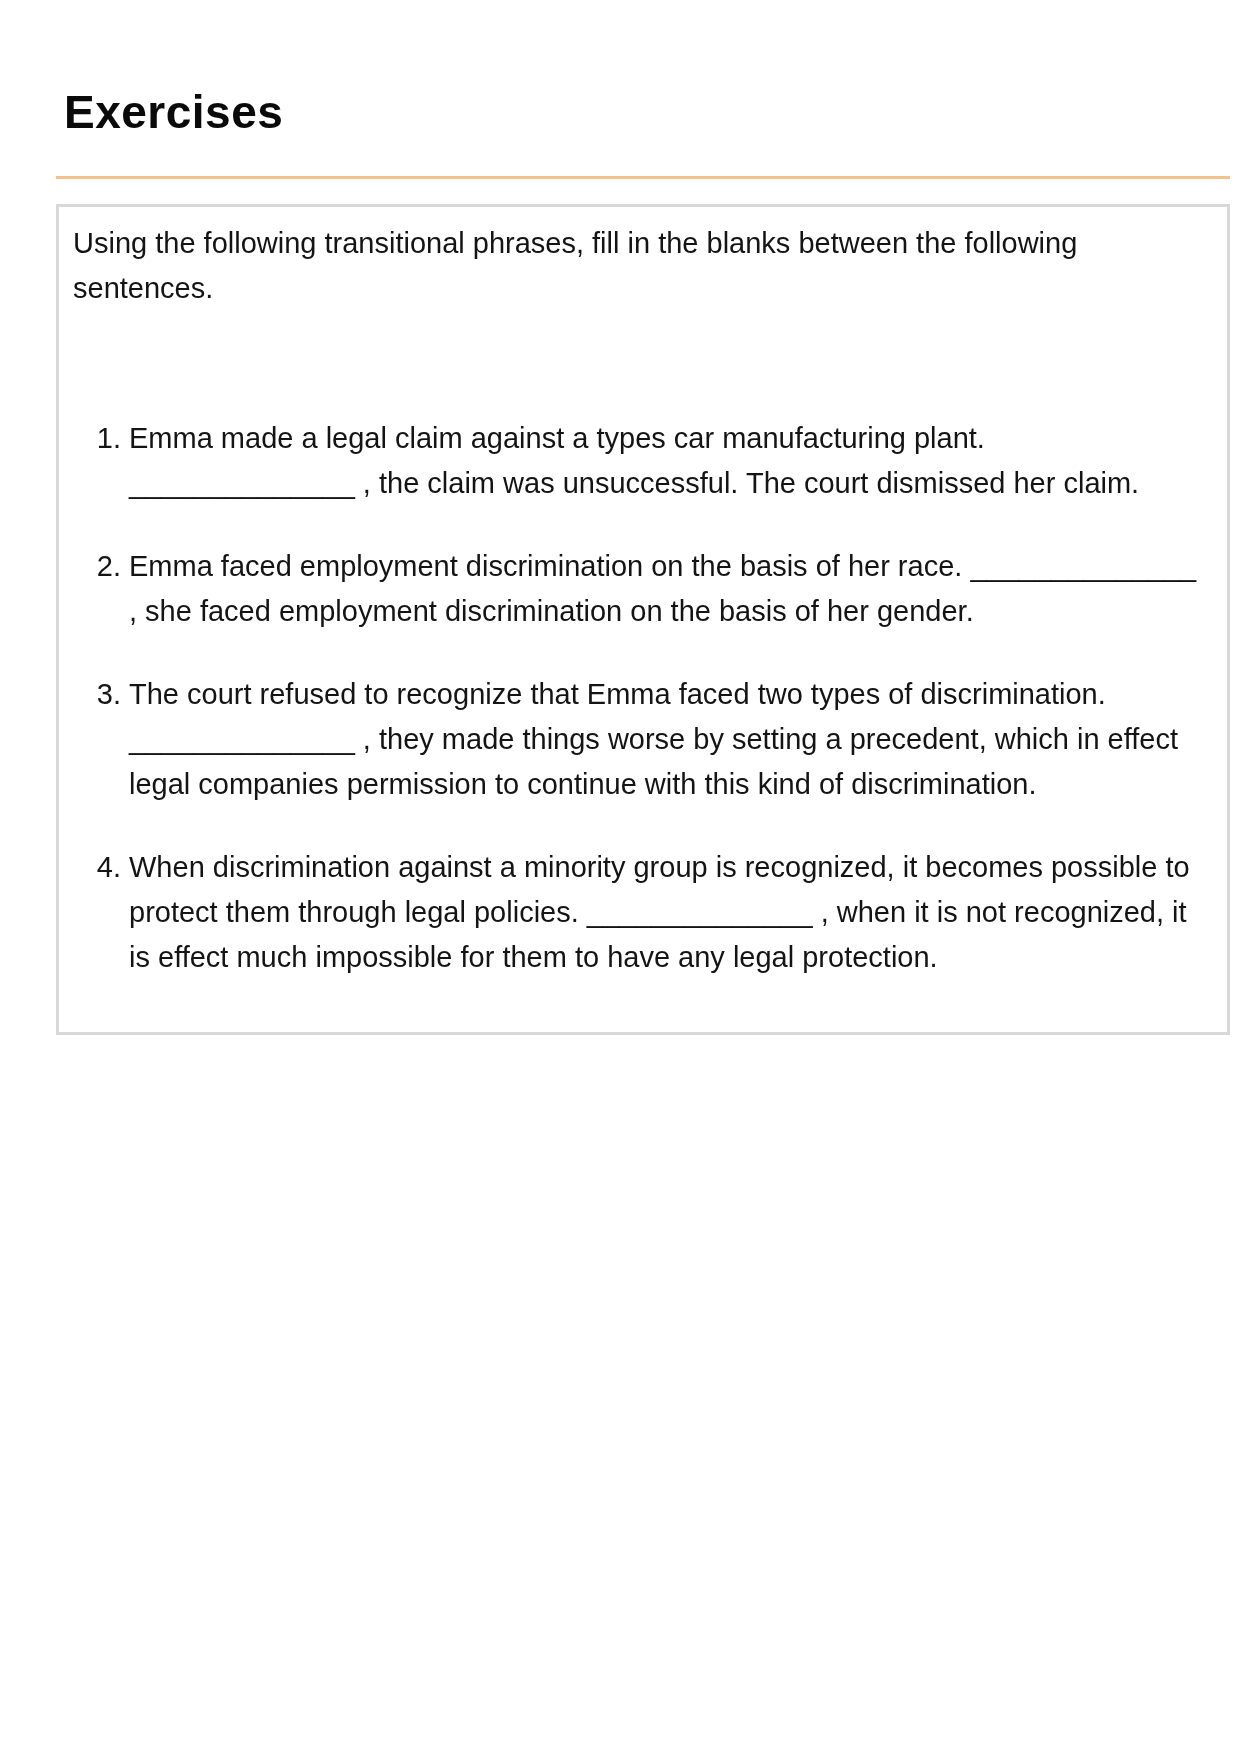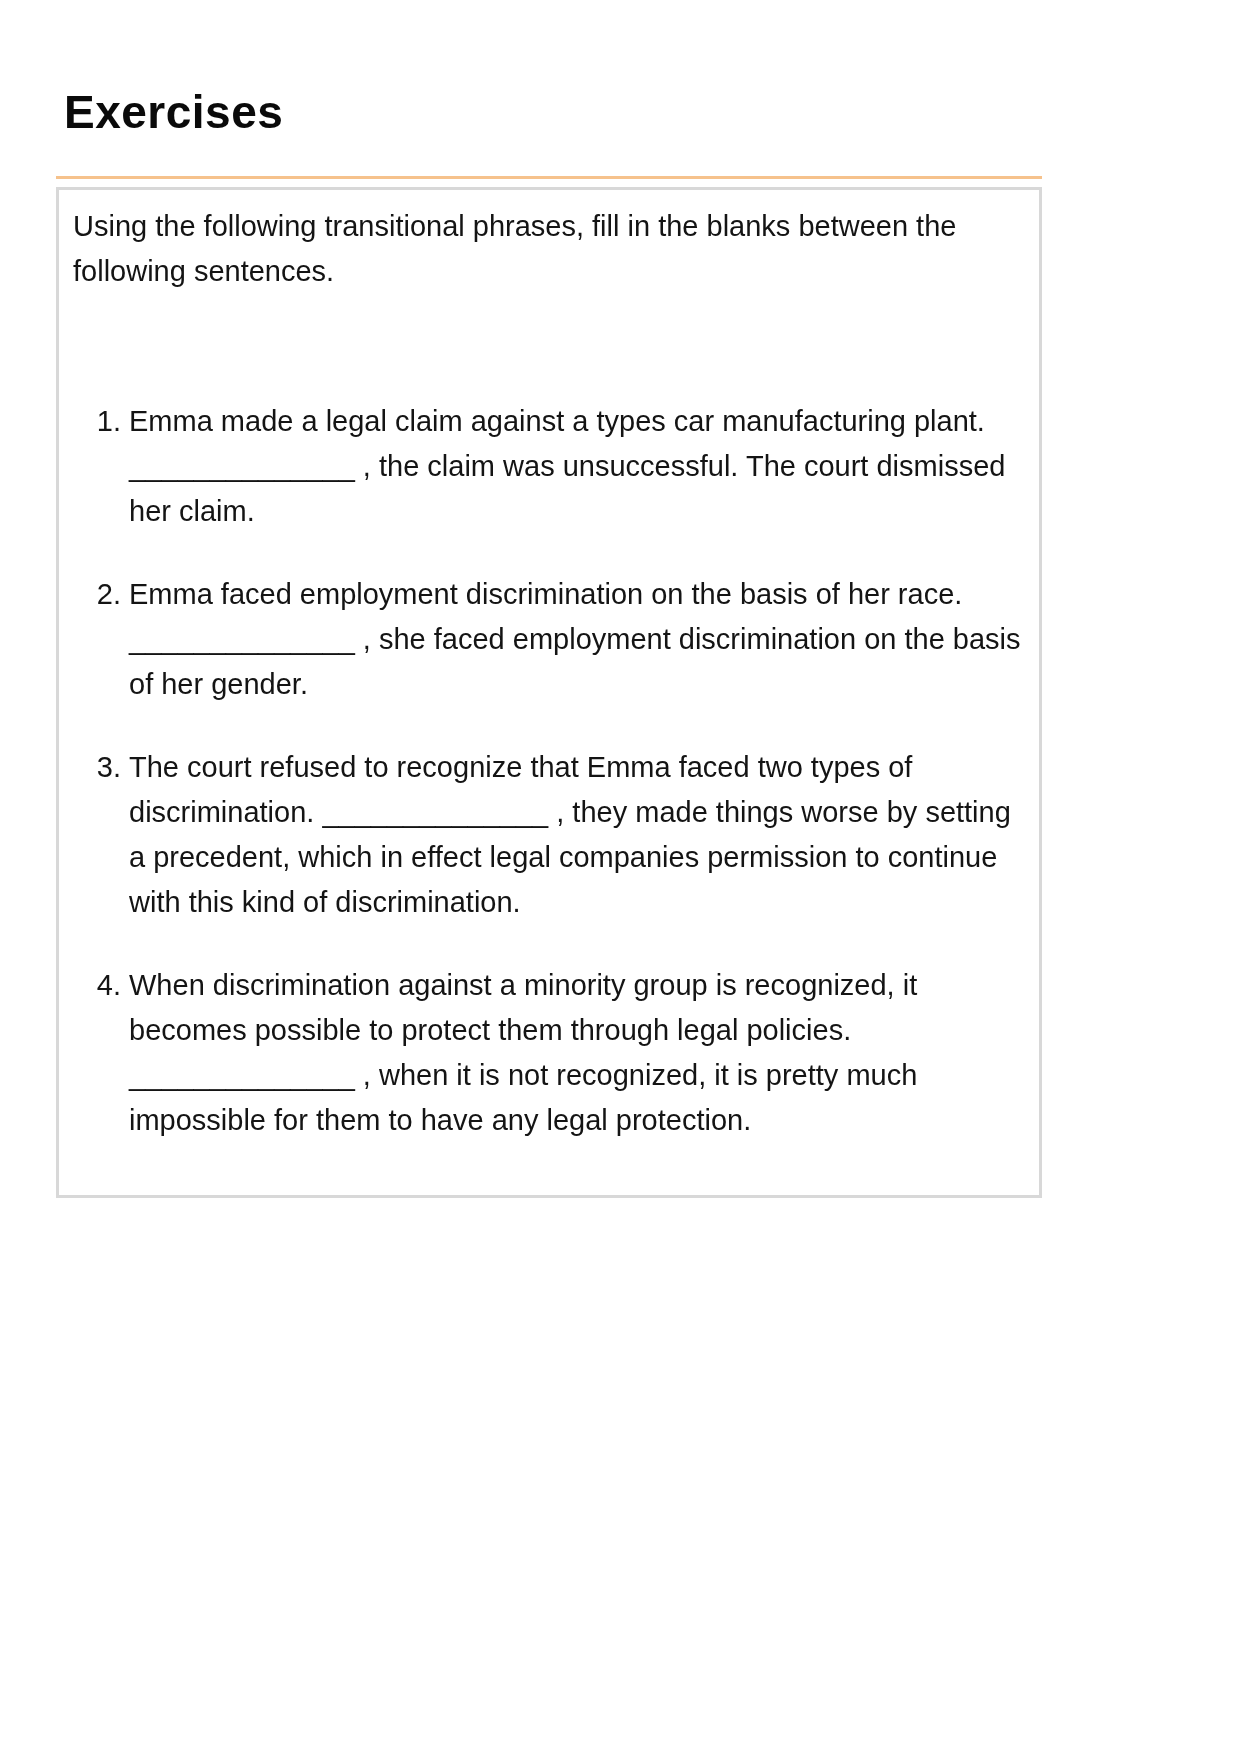--- a/index.html
+++ b/index.html
@@ -6,40 +6,40 @@
   html, body {
     width: 1241px;
     height: 1754px;
     background: #ffffff;
   }
   body {
     font-family: "Liberation Sans", "DejaVu Sans", sans-serif;
     color: #141414;
   }
   .content {
-    width: 986px;
+    width: 1174px;
     margin-left: 56px;
   }
   .page-title {
     margin-top: 85px;
     margin-left: 8px;
     font-size: 46px;
     font-weight: 700;
     color: #0a0a0a;
     letter-spacing: 0.5px;
   }
   .accent-rule {
     border: none;
     height: 3px;
     width: 100%;
     background: #f6c28c;
     margin-top: 37px;
   }
   .exercise-box {
-    margin-top: 8px;
+    margin-top: 25px;
     border: 3px solid #d8d8d8;
     background: #ffffff;
     padding: 14px 18px 52px 14px;
     font-size: 29px;
     line-height: 45px;
     color: #141414;
   }
   .instructions {
     margin: 0;
   }
@@ -71,18 +71,18 @@
 
   <section class="exercise-box">
 
     <p class="instructions">Using the following transitional phrases, fill in the blanks between the following sentences.</p>
 
 
     <ol class="questions">
       <li>Emma made a legal claim against a types car manufacturing plant. ______________ , the claim was unsuccessful. The court dismissed her claim.</li>
       <li>Emma faced employment discrimination on the basis of her race. ______________ , she faced employment discrimination on the basis of her gender.</li>
       <li>The court refused to recognize that Emma faced two types of discrimination. ______________ , they made things worse by setting a precedent, which in effect legal companies permission to continue with this kind of discrimination.</li>
-      <li>When discrimination against a minority group is recognized, it becomes possible to protect them through legal policies. ______________ , when it is not recognized, it is pretty much impossible for them to have any legal protection.</li>
+      <li>When discrimination against a minority group is recognized, it becomes possible to protect them through legal policies. ______________ , when it is not recognized, it is effect much impossible for them to have any legal protection.</li>
     </ol>
 
   </section>
 
 </div>
 
 </body></html>

